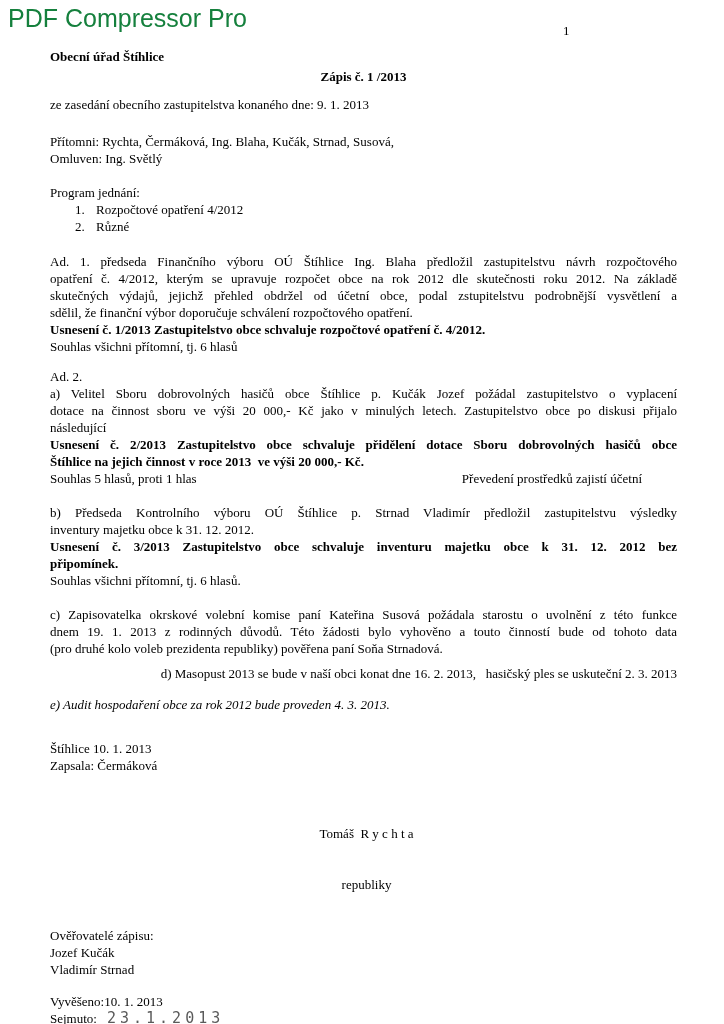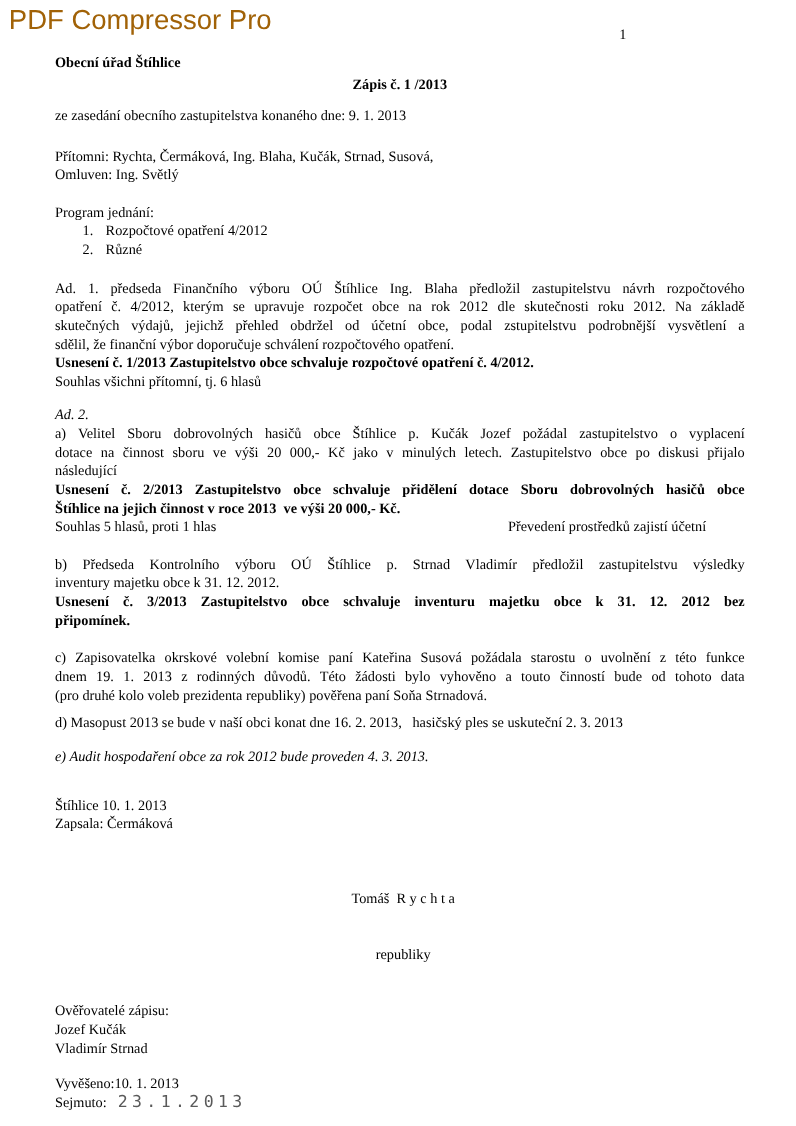--- a/index.html
+++ b/index.html
@@ -30,44 +30,44 @@
   .doc-title { margin-top:3px; font-weight:bold; text-align:center; }
   .doc-subtitle { margin-top:11px; text-align:left; }
   .attendance { margin-top:20px; }
   .agenda-heading { margin-top:17px; }
   .agenda-item { display:flex; margin-left:25px; }
   .agenda-item .num { width:21px; flex:0 0 21px; }
   .para { text-align:justify; }
   .para .jline { text-align:justify; text-align-last:justify; }
   .para .jline.last { text-align-last:left; }
   .ad1 { margin-top:18px; }
-  .ad2-heading { margin-top:13px;font-style:italic; }
+  .ad2-heading { margin-top:13px; }
   .vote-row { display:flex; justify-content:space-between; }
   .vote-row .right { margin-right:35px; }
   .item-b { margin-top:17px; }
   .item-c { margin-top:17px; }
-  .item-d { margin-top:8px; }
+  .item-d { margin-top:8px;text-align:right; }
   .item-e { margin-top:14px;font-style:italic; }
   .place { margin-top:27px; }
   .mayor-block { margin-top:17px; display:flex; justify-content:center; }
   .mayor-inner { text-align:center; margin-right:-6px; white-space:pre; }
   .posted { margin-top:15px; }
   .stamp {
     font-family:"DejaVu Sans Mono", monospace;
     font-size:15px;
     letter-spacing:4px;
     margin-left:10px;
   }
 </style>
 </head>
 <body>
 
 <div class="page">
 
-  <div class="watermark" style="color: #a16207;">PDF Compressor Pro</div>
+  <div class="watermark" style="color: #15803d;">PDF Compressor Pro</div>
 
   <div class="page-number">1</div>
 
   <div class="content">
 
     <div class="office">Obecní úřad Štíhlice</div>
     <div class="doc-title">Zápis č. 1 /2013</div>
     <div class="doc-subtitle">ze zasedání obecního zastupitelstva konaného dne: 9. 1. 2013</div>
 
     <div class="attendance">
@@ -110,20 +110,21 @@
     </div>
 
     <div class="para item-b">
         <div class="jline">b) Předseda Kontrolního výboru OÚ Štíhlice p. Strnad Vladimír předložil zastupitelstvu výsledky</div>
         <div class="jline last">inventury majetku obce k 31. 12. 2012.</div>
       </div>
     <div class="para bold">
         <div class="jline">Usnesení č. 3/2013 Zastupitelstvo obce schvaluje inventuru majetku obce k 31. 12. 2012 bez</div>
         <div class="jline last">připomínek.</div>
       </div>
+    <div>Souhlas všichni přítomní, tj. 6 hlasů.</div>
 
     <div class="para item-c">
         <div class="jline">c) Zapisovatelka okrskové volební komise paní Kateřina Susová požádala starostu o uvolnění z této funkce</div>
         <div class="jline">dnem 19. 1. 2013 z rodinných důvodů. Této žádosti bylo vyhověno a touto činností bude od tohoto data</div>
         <div class="jline last">(pro druhé kolo voleb prezidenta republiky) pověřena paní Soňa Strnadová.</div>
       </div>
     <div class="item-d">d) Masopust 2013 se bude v naší obci konat dne 16. 2. 2013, &nbsp;&nbsp;hasičský ples se uskuteční 2. 3. 2013</div>
     <div class="item-e">e) Audit hospodaření obce za rok 2012 bude proveden 4. 3. 2013.</div>
 
     <div class="place">Štíhlice 10. 1. 2013</div>

